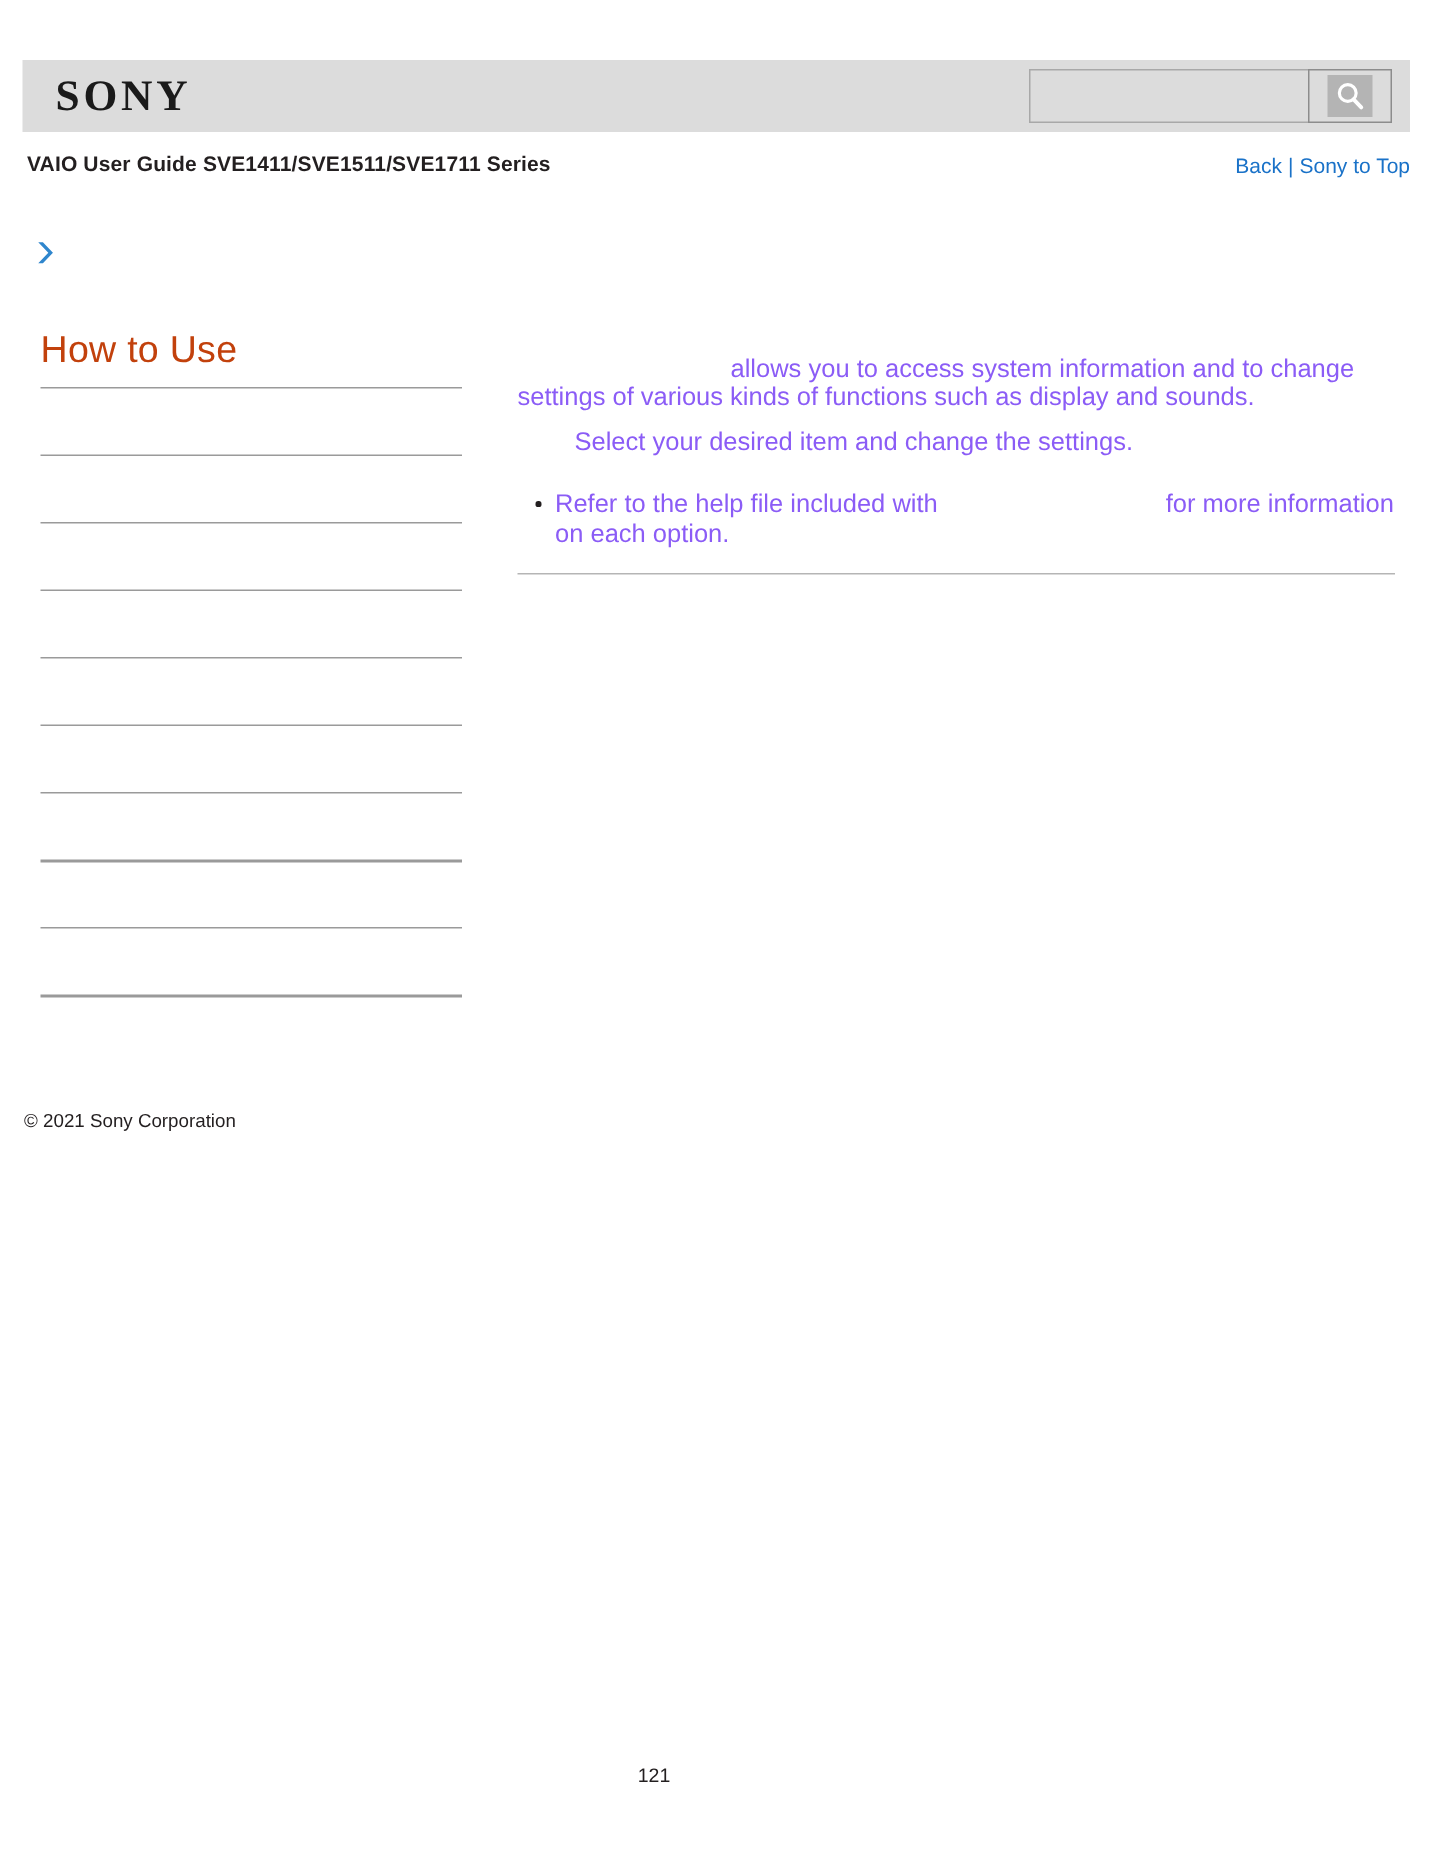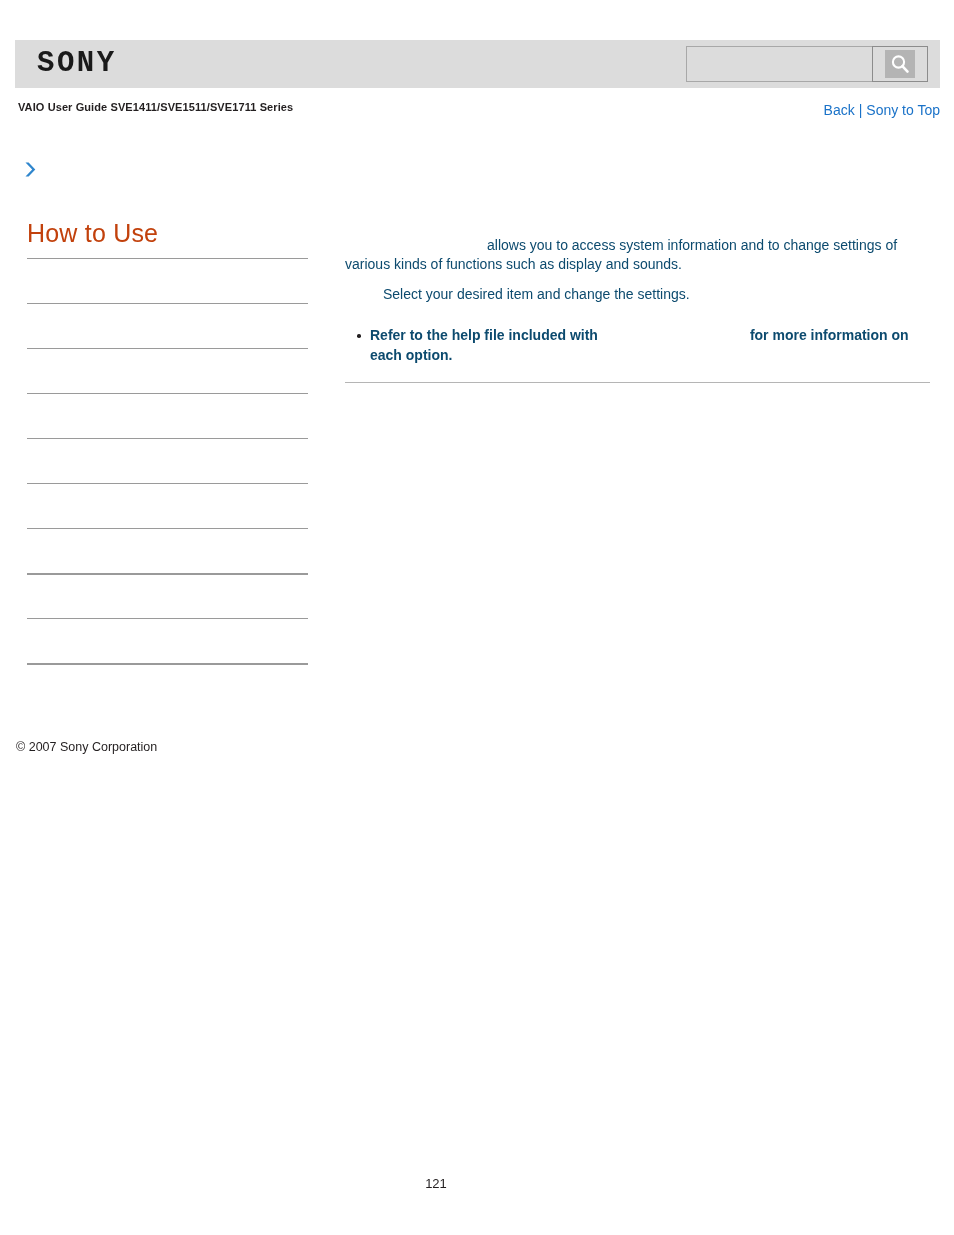--- a/index.html
+++ b/index.html
@@ -23,21 +23,21 @@
     top: 40px;
     width: 925px;
     height: 48px;
     background: #dcdcdc;
     box-sizing: border-box;
   }
   #sony-logo {
     position: absolute;
     left: 22px;
     top: 8px;
-    font-family: Liberation Mono, monospace;
+    font-family: Liberation Serif, serif;
     font-weight: bold;
     font-size: 29px;
     letter-spacing: 2.5px;
     color: #1a1a1a;
     line-height: 32px;
     -webkit-font-smoothing: antialiased;
   }
   #search-wrap {
     position: absolute;
     right: 12px;
@@ -78,21 +78,21 @@
     display: flex;
     align-items: center;
     justify-content: center;
   }
 
   
   #guide-title {
     position: absolute;
     left: 18px;
     top: 101px;
-    font-size: 11px;
+    font-size: 14px;
     font-weight: bold;
     color: #231f20;
     letter-spacing: 0.1px;
   }
   #nav-links {
     position: absolute;
     right: 14px;
     top: 102px;
     font-size: 14px;
     white-space: nowrap;
@@ -145,23 +145,23 @@
   .side-item.thick {
     border-top: 2px solid #9a9a9a;
   }
 
   
   #main {
     position: absolute;
     left: 345px;
     top: 236px;
     width: 595px;
-    font-size: 14px;
+    font-size: 17px;
     line-height: 19px;
-    color: #0c4a6e;
+    color: #8b5cf6;
   }
   #intro-para {
     margin: 0;
     text-indent: 0;
   }
   .redacted {
     display: inline-block;
     vertical-align: baseline;
   }
   .steps {
@@ -210,21 +210,20 @@
     background:
       linear-gradient(135deg, rgba(255,220,60,0.0) 40%, rgba(255,220,60,0.85) 55%, rgba(255,220,60,0.0) 70%);
   }
   #notes-block {
     margin-top: 22px;
   }
   #notes-list {
     margin: 0;
     padding-left: 25px;
     list-style: none;
-    font-weight: bold;
   }
   #notes-list li {
     position: relative;
     margin-bottom: 2px;
     line-height: 19.5px;
   }
   #notes-list li::before {
     content: "";
     position: absolute;
     left: -13px;
@@ -322,14 +321,14 @@
     <ul id="notes-list">
       <li>
         <span>Refer to the help file included with</span><span class="redacted" style="width:152px"></span><span>for more information on each option.</span>
       </li>
     </ul>
     <div id="notes-rule"></div>
   </div>
 
 </div>
 
-<div id="copyright">© 2007 Sony Corporation</div>
+<div id="copyright">© 2021 Sony Corporation</div>
 <div id="page-number">121</div>
 
 </body></html>

